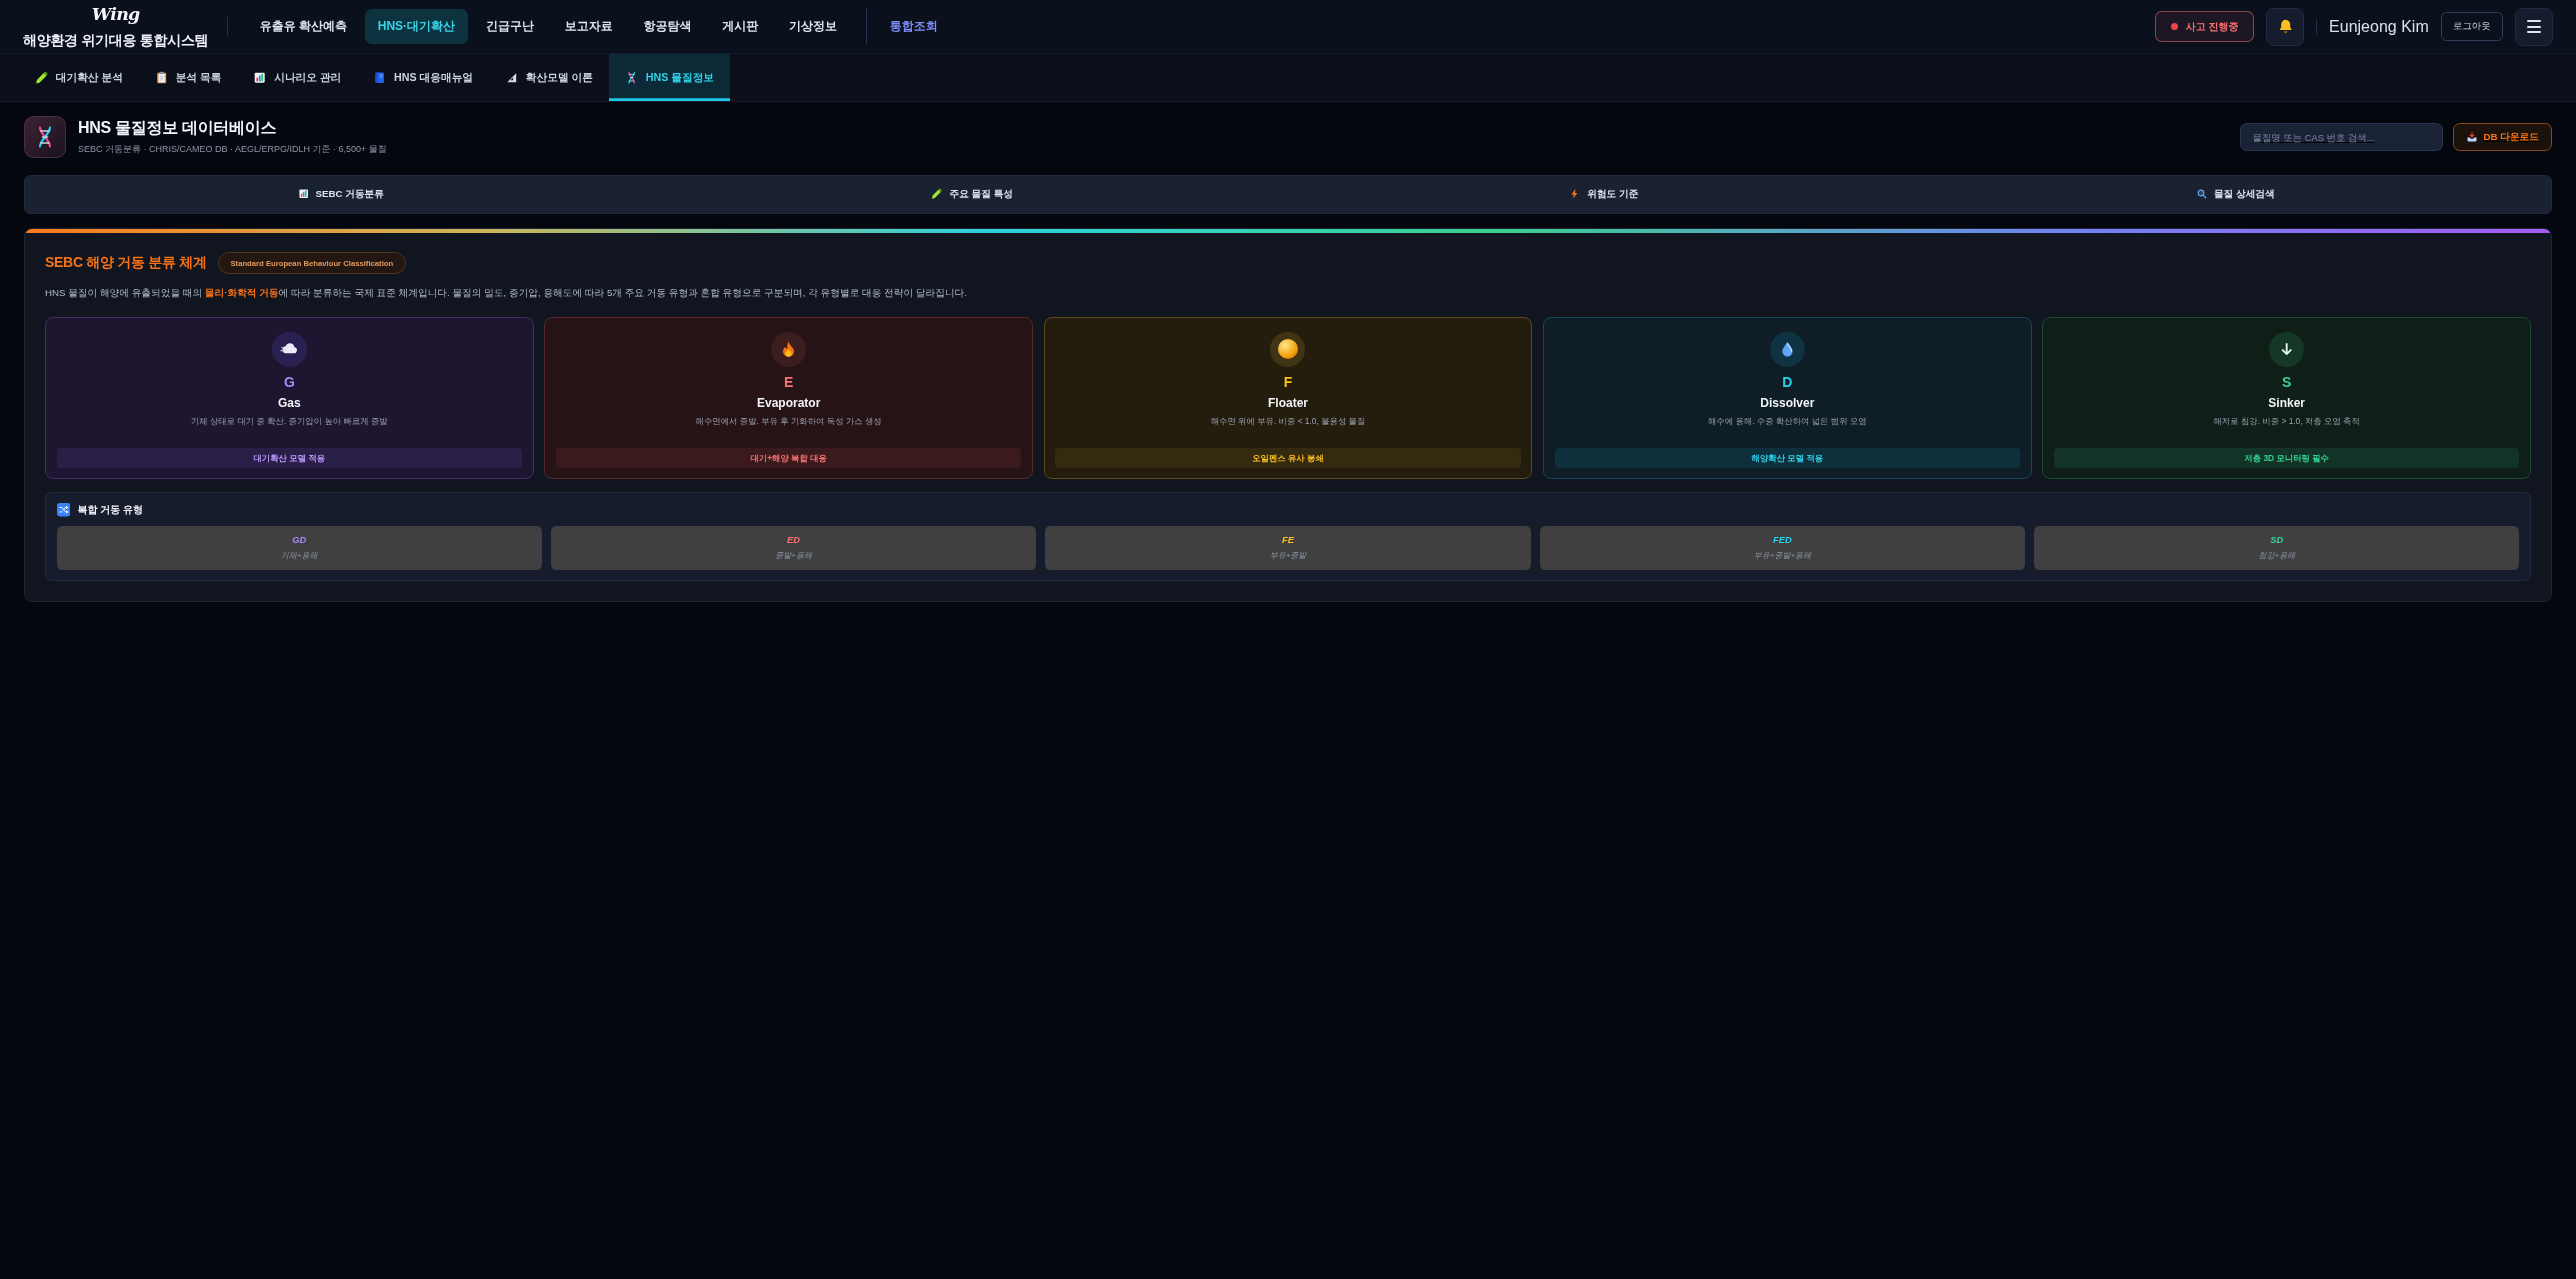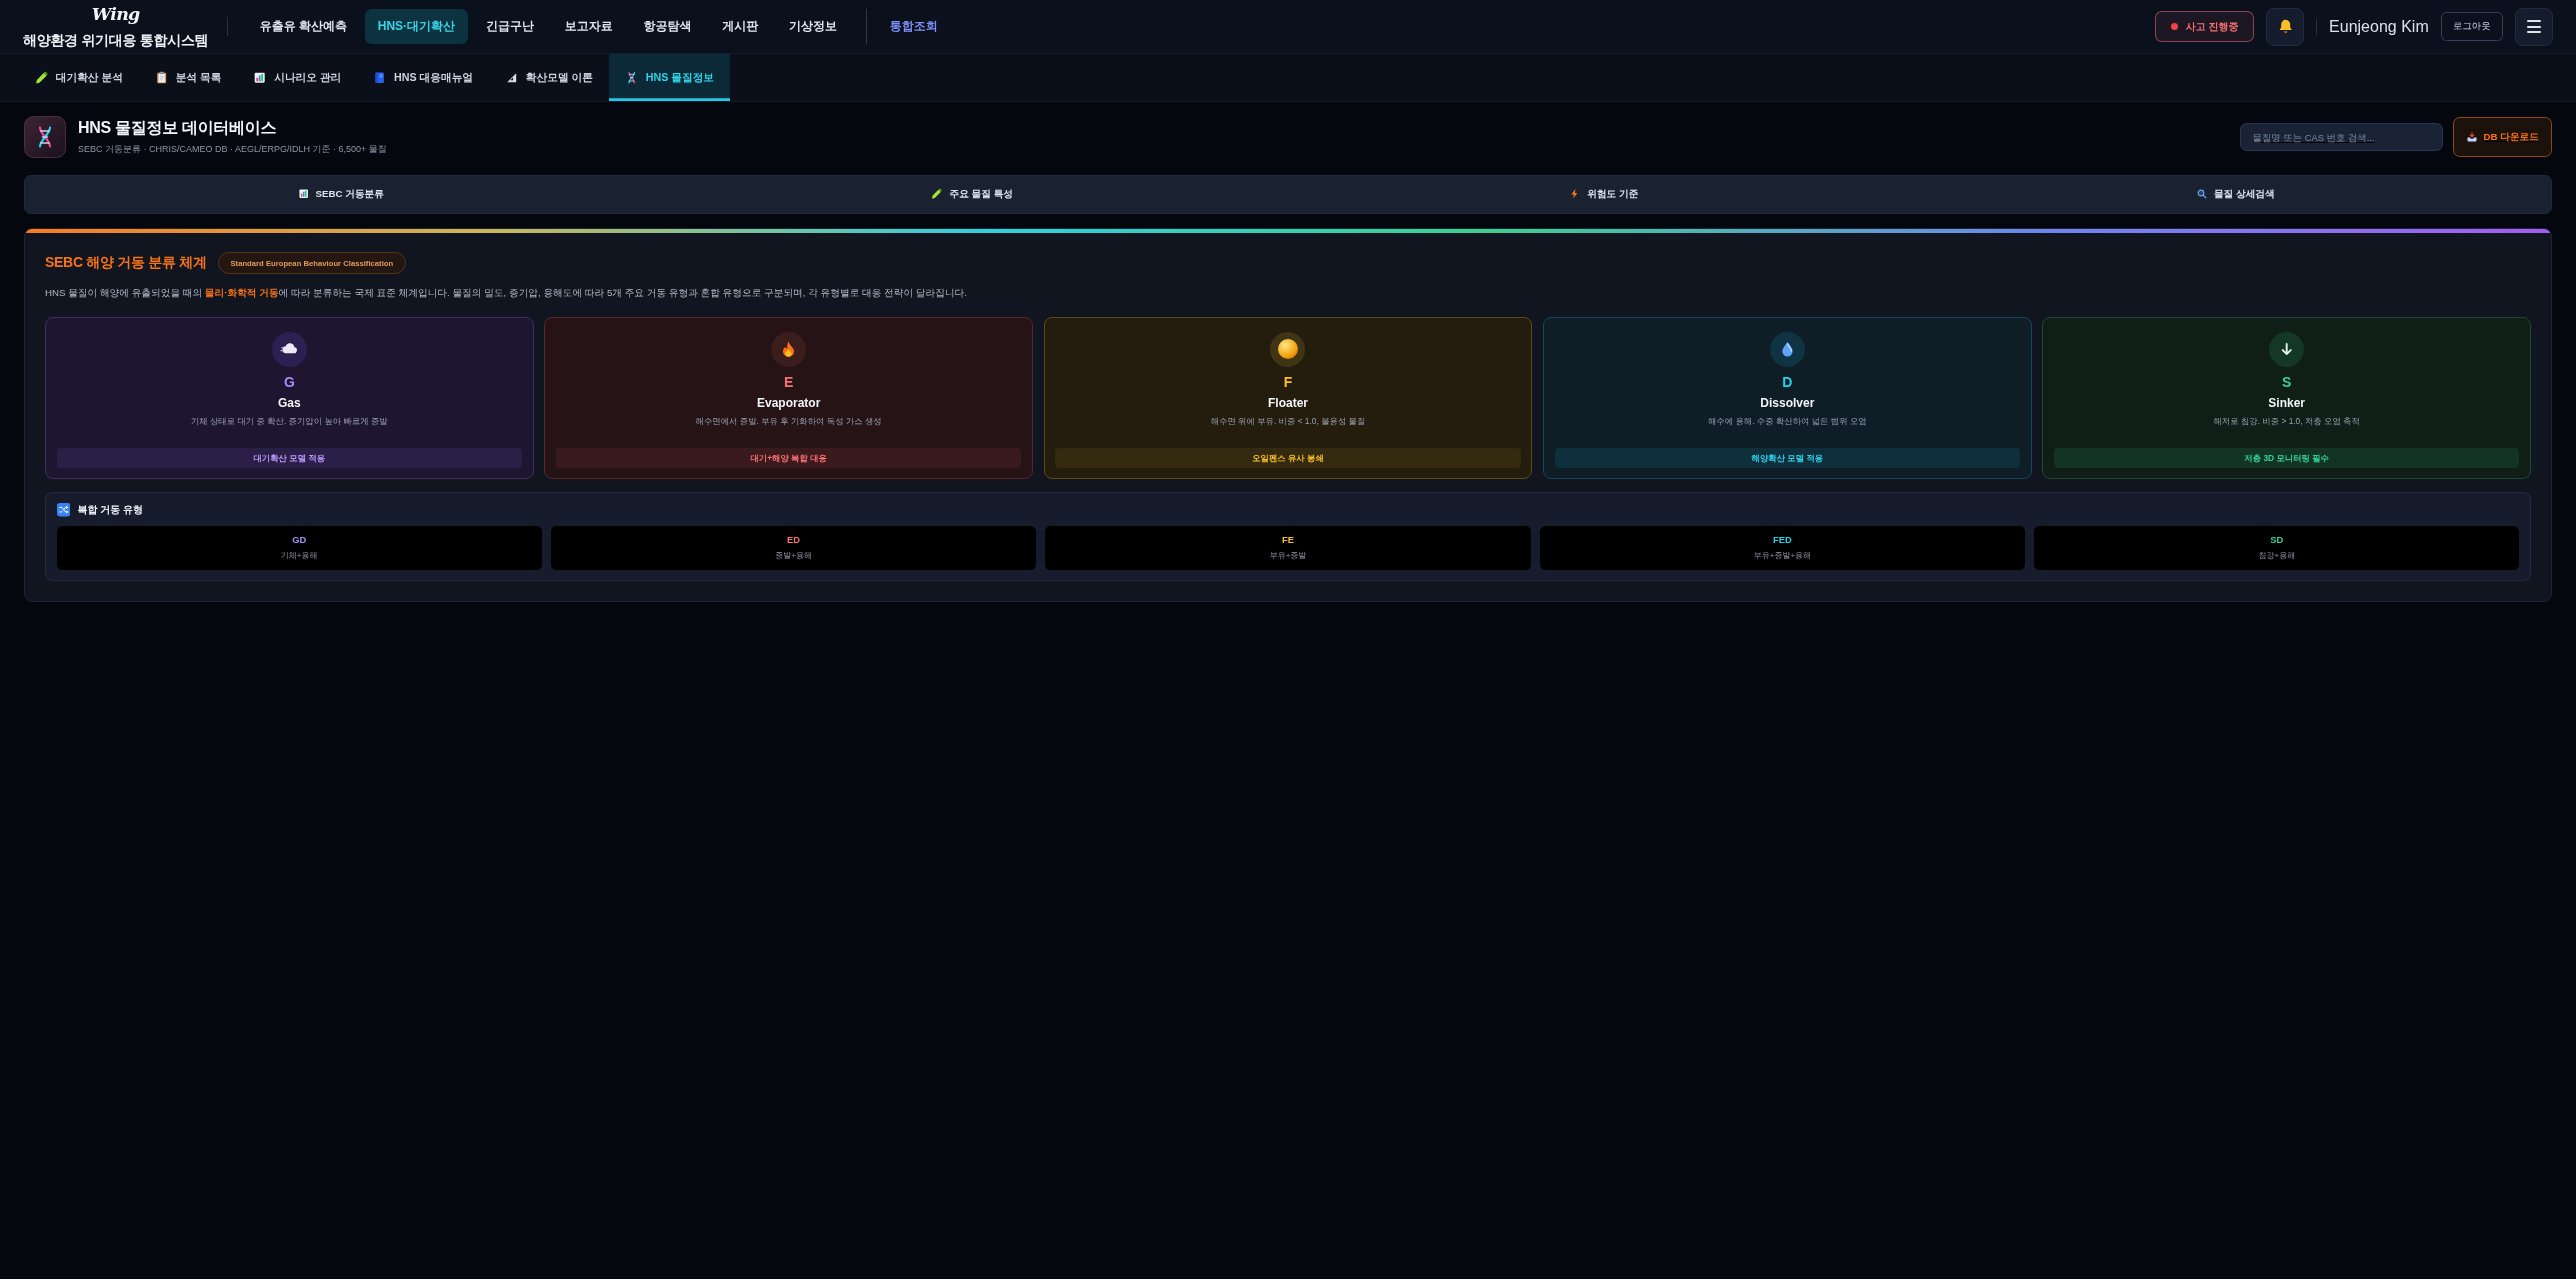--- a/index.html
+++ b/index.html
@@ -46,21 +46,21 @@
   .page-header { display:flex; align-items:center; padding:14px 24px 12.7px; gap:12px; }
   .ph-icon { width:42px; height:42px; border-radius:9.4px; flex:none;
     background:linear-gradient(135deg,#3d2431,#191120); border:0.7px solid #49303d;
     display:grid; place-items:center; }
   .ph-title { font-size:16px; font-weight:700; color:#f2f5fa; letter-spacing:-0.3px; }
   .ph-sub { font-size:9px; color:#8d96a8; margin-top:4.7px; }
   .ph-right { margin-left:auto; display:flex; align-items:center; gap:9.4px;text-decoration:underline; }
   .search-input { width:203px; height:28px; background:#1a2235; border:0.7px solid #2a3553;
     border-radius:6.7px; color:#dfe5f0; font-size:9.4px; padding:0 11.4px; font-family:inherit; outline:none; }
   .search-input::placeholder { color:#7f89a3; }
-  .db-btn { height:40px; padding:0 12px; background:#1b120b; border:1px solid #8a4a1e;
+  .db-btn { height:28px; padding:0 12px; background:#1b120b; border:1px solid #8a4a1e;
     border-radius:6.7px; color:#f97316; font-weight:700; font-size:9.7px; display:flex;
     gap:6px; align-items:center; font-family:inherit; cursor:pointer; }
 
   
   .tabstrip { margin:4px 24px 0; height:39px; background:#1a2232; border-radius:6.7px;
     display:flex; border:0.7px solid #212a3d; }
   .tseg { flex:1; display:flex; align-items:center; justify-content:center; gap:6.7px;
     font-size:9.7px; font-weight:700; color:#dde3ef; cursor:pointer; }
 
   
@@ -101,22 +101,22 @@
   .v-e .btag { background:#3a1a1d; color:#f87171; }
   .v-f .btag { background:#332a10; color:#fbbf24; }
   .v-d .btag { background:#0e2f3c; color:#2fd0e8; }
   .v-s .btag { background:#123326; color:#34d399; }
 
   .complex { margin-top:13.4px; background:#161c2b; border:0.7px solid #232b3f;
     border-radius:6.7px; padding:10px 10.7px 10.7px; }
   .cx-head { display:flex; gap:7.4px; align-items:center; font-size:10px; font-weight:700;
     color:#eef1f7; }
   .cx-items { display:grid; grid-template-columns:repeat(5,1fr); gap:9.4px; margin-top:8.7px; }
-  .cx-item { background:#000000; border-radius:5.4px; height:44px; display:flex;
-    flex-direction:column; align-items:center; justify-content:center; gap:4.7px; cursor:pointer; }
+  .cx-item { background:#404040; border-radius:5.4px; height:44px; display:flex;
+    flex-direction:column; align-items:center; justify-content:center; gap:4.7px; cursor:pointer;font-style:italic; }
   .cx-code { font-size:9.4px; font-weight:700; }
   .cx-label { font-size:8px; color:#8b94a6; }
 </style>
 </head>
 <body>
 
 <header class="topnav">
   <div class="brand">
     <span class="logo-script">Wing</span>
     <span class="brand-title">해양환경 위기대응 통합시스템</span>

